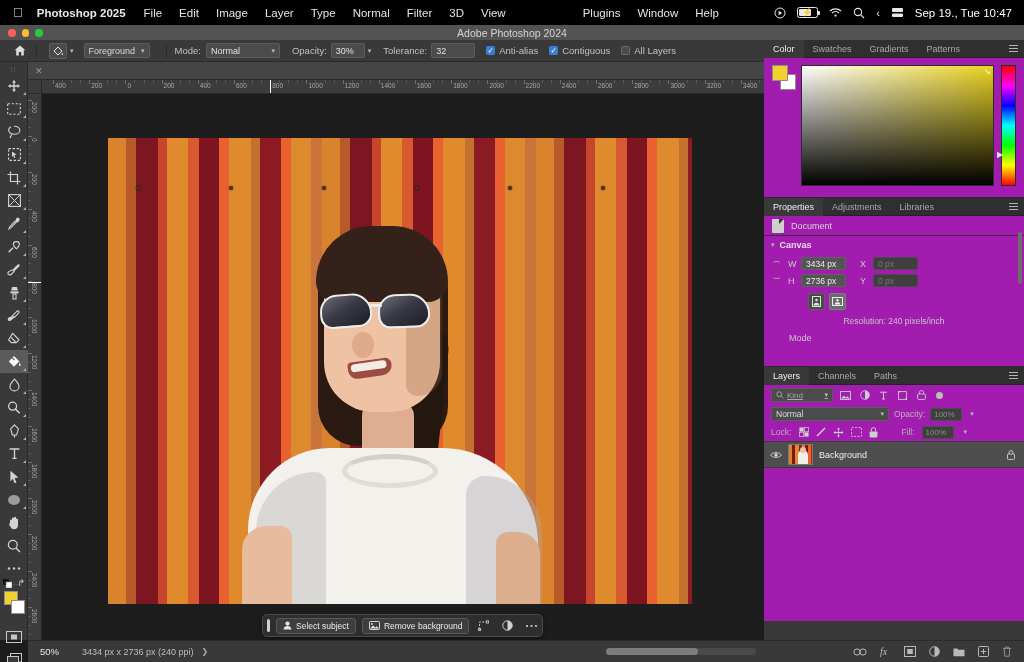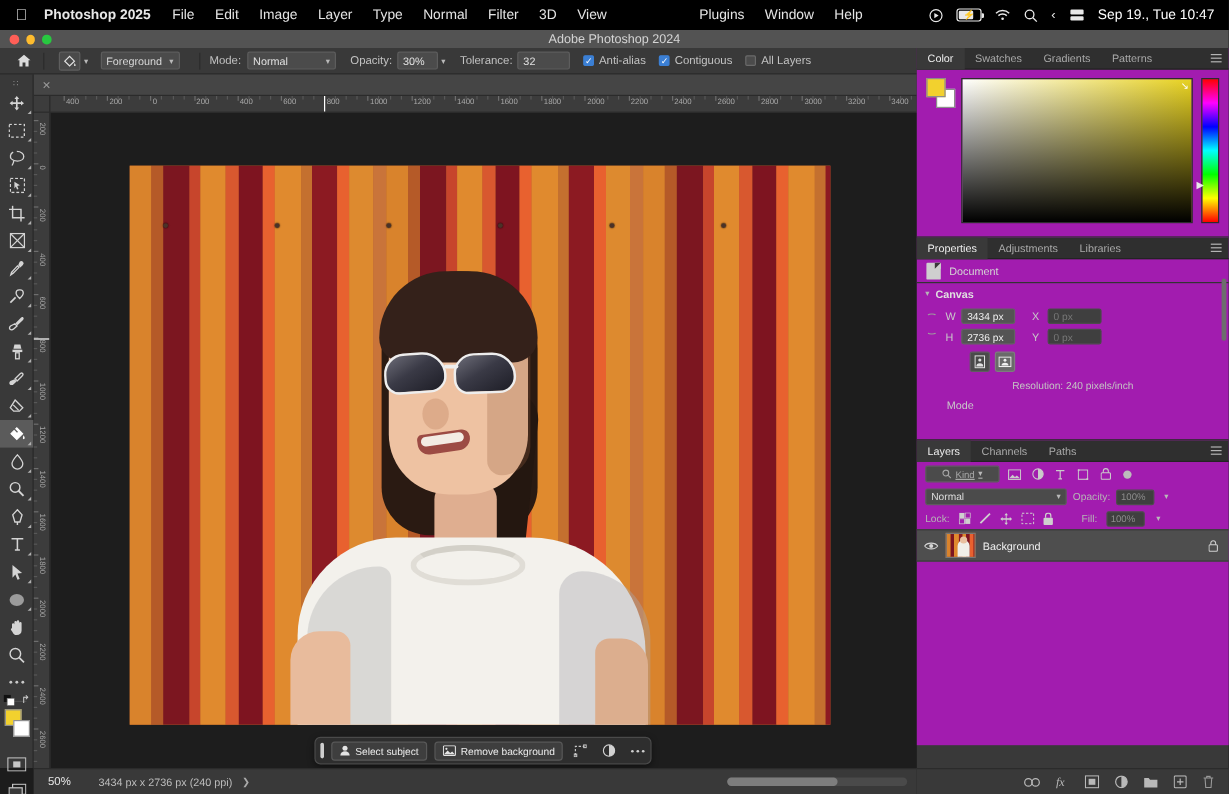--- a/index.html
+++ b/index.html
@@ -317,21 +317,21 @@
   .or-btn.sel { background:#6a6a6a; border-color:#7d7d7d;}
   .prop-res { text-align:center; font-size:8.5px; color:#c4c4c4; margin-top:6px;}
   .prop-mode { font-size:9px; color:#c9c9c9; padding-left:25px; margin-top:7px;}
   .prop-scroll { position:absolute; right:2px; top:34px; width:4px; height:52px; background:#6d6d6d; border-radius:3px;}
 
   
   .lay-filter { display:flex; align-items:center; height:20px; padding:0 7px; gap:6px; }
   .kind-dd {
     width:62px; height:14px; background:#4b4b4b; border:1px solid #5d5d5d; border-radius:2px;
     display:flex; align-items:center; padding:0 4px; gap:3px; font-size:8px; color:#a8a8a8;
-    justify-content:center;
+    justify-content:space-between;
     text-decoration:underline;
   }
   .lf-ico { width:13px; display:flex; align-items:center; justify-content:center; color:#cacaca; font-size:9px;}
   .lf-dot { width:7px; height:7px; border-radius:50%; background:#bcbcbc; margin-left:2px;}
   .lay-blend { display:flex; align-items:center; height:18px; padding:0 7px; gap:5px;}
   .blend-dd {
     width:118px; height:14px; background:#4b4b4b; border:1px solid #5d5d5d; border-radius:2px;
     display:flex; align-items:center; padding:0 4px; font-size:8.5px; color:#dcdcdc; justify-content:space-between;
   }
   .op-lbl { font-size:8.5px; color:#b5b5b5;}

